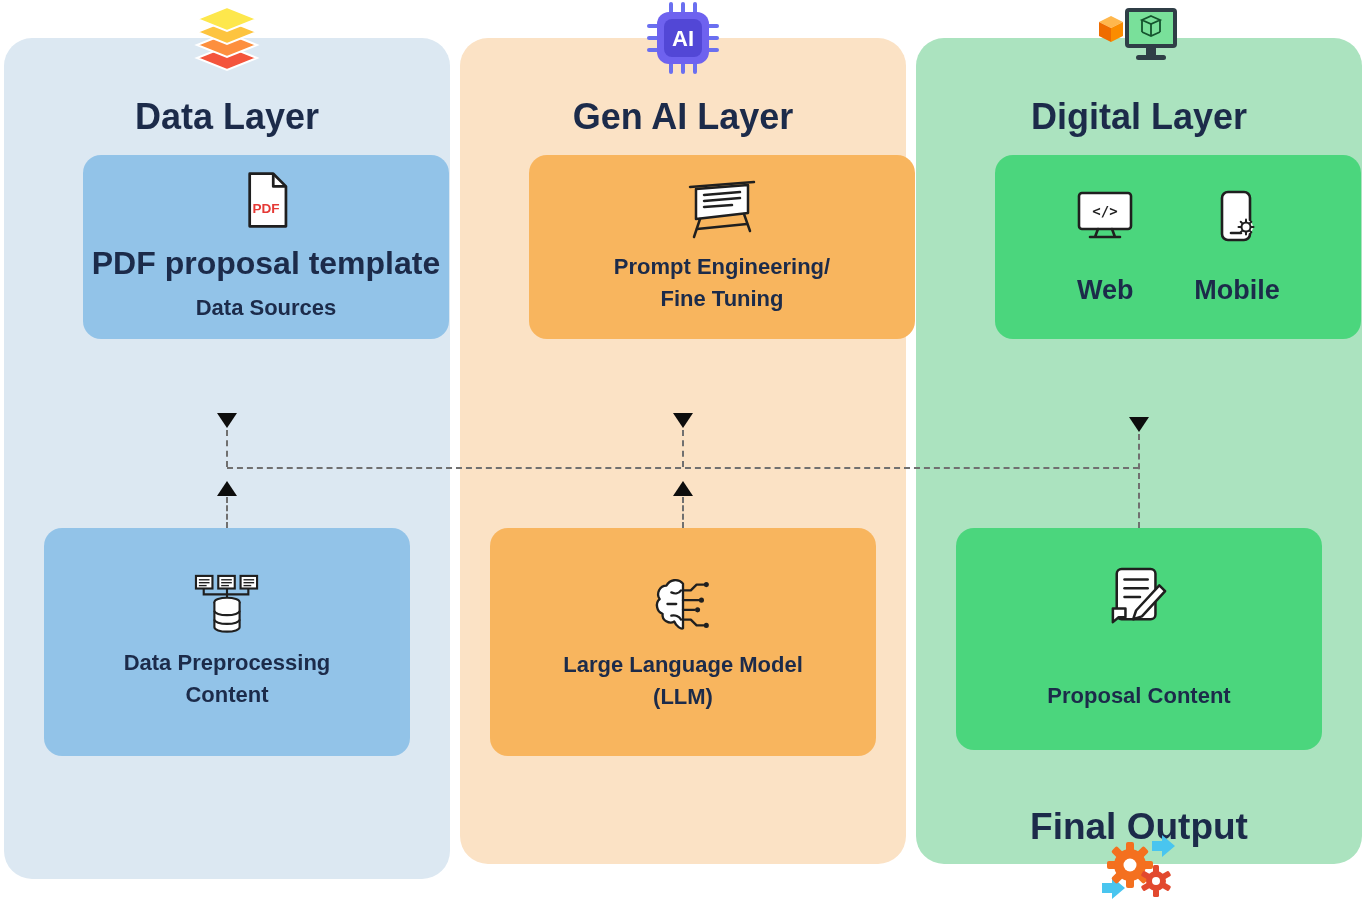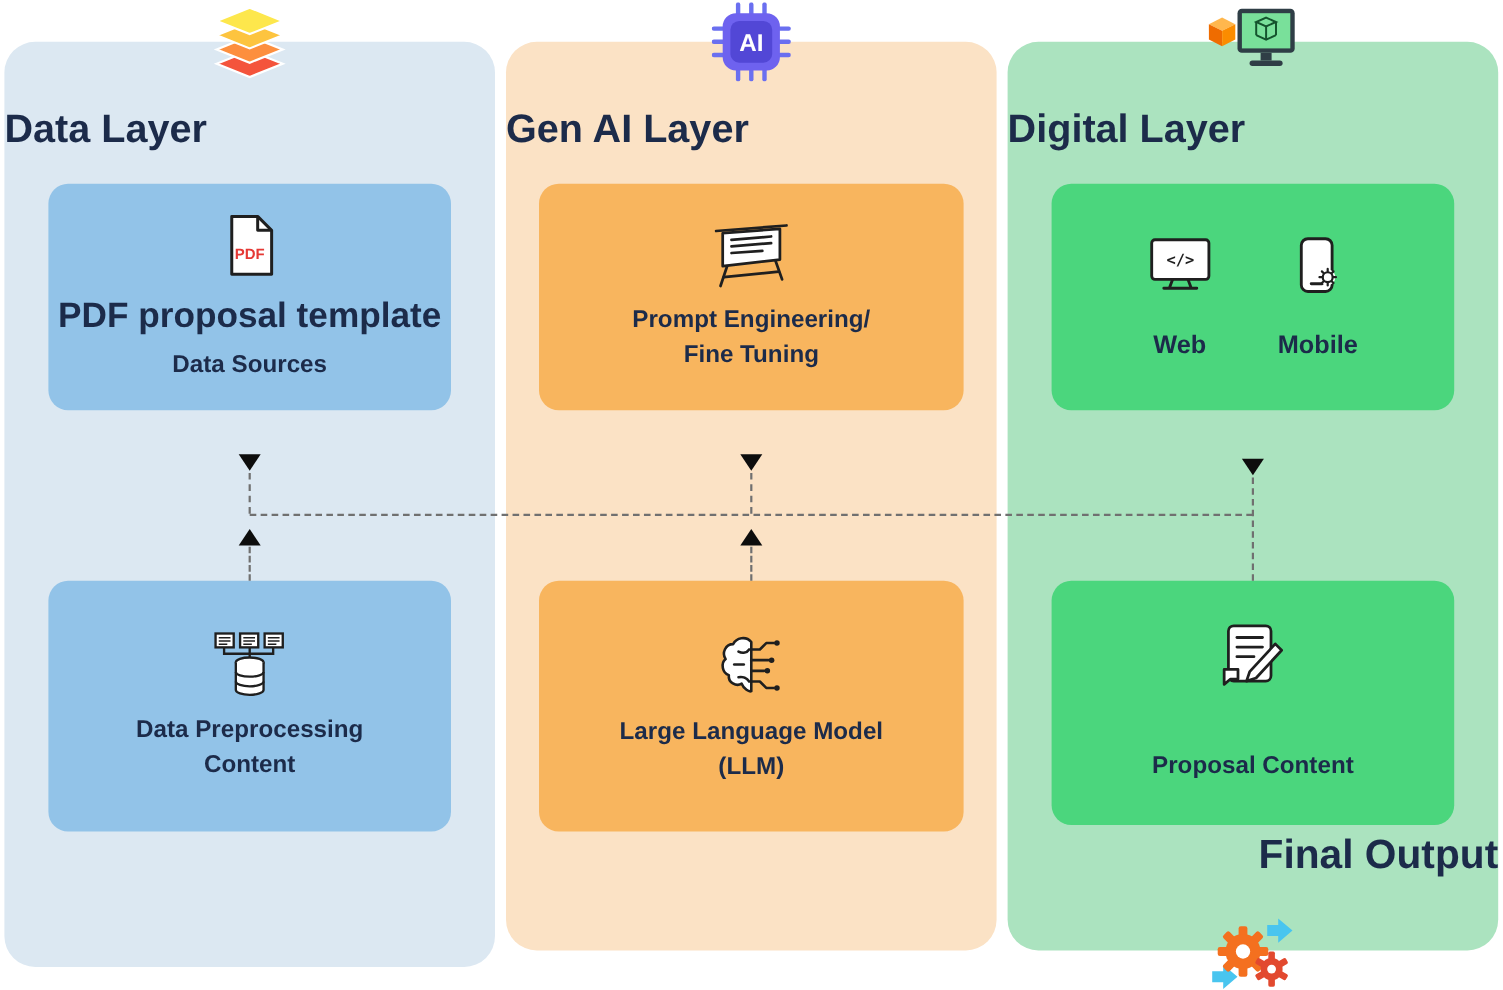--- a/index.html
+++ b/index.html
@@ -5,35 +5,35 @@
   html,body{margin:0;padding:0;}
   body{
     position:relative;width:1366px;height:900px;background:#ffffff;
     font-family:"Liberation Sans","DejaVu Sans",sans-serif;
     color:var(--text,#1c2b4a);overflow:hidden;
   }
   .col{position:absolute;border-radius:28px;}
   #col-data{left:4px;top:38px;width:446px;height:841px;background:var(--data-bg,#dce8f2);}
   #col-genai{left:460px;top:38px;width:446px;height:826px;background:var(--genai-bg,#fbe2c5);}
   #col-digital{left:916px;top:38px;width:446px;height:826px;background:var(--digital-bg,#abe3bf);}
-  .col-title{position:absolute;top:58px;left:0;width:100%;text-align:left;font-size:36px;font-weight:800;}
+  .col-title{position:absolute;top:58px;left:0;width:100%;text-align:center;font-size:36px;font-weight:800;}
   .box{position:absolute;display:flex;flex-direction:column;align-items:center;justify-content:center;
        text-align:center;border-radius:18px;}
   #col-data .box{left:40px;width:366px;background:var(--data-box,#92c3e8);}
   #col-genai .box{left:30px;width:386px;background:var(--genai-box,#f8b55e);}
   #col-digital .box{left:40px;width:366px;background:var(--digital-box,#4bd67d);}
-  .box-1{top:129px;height:206px;}
+  .box-1{top:117px;height:184px;margin-left:39px;}
   .box-2{top:490px;height:228px;}
   #col-digital .box-2{height:222px;gap:44px;}
   .box-sub{font-size:32px;font-weight:600;margin-top:16px;}
   .box-head{font-size:22px;font-weight:800;margin-top:10px;line-height:1.45;}
   .device-row{display:flex;gap:60px;align-items:flex-start;}
   .device{display:flex;flex-direction:column;align-items:center;gap:32px;}
-  .device-label{font-size:23px;font-weight:800;}
-  .final-output{position:absolute;top:718px;left:0;width:100%;text-align:right;font-size:37px;font-weight:700;}
+  .device-label{font-size:27px;font-weight:800;}
+  .final-output{position:absolute;top:768px;left:0;width:100%;text-align:center;font-size:37px;font-weight:700;}
   .hdash{position:absolute;left:227px;top:467px;width:912px;height:0;border-top:2px dashed var(--dash,#707070);}
   .vdash{position:absolute;width:0;border-left:2px dashed var(--dash,#707070);}
   .tri{position:absolute;width:0;height:0;border-left:10px solid transparent;border-right:10px solid transparent;}
   .tri-down{border-top:15px solid var(--arrow,#0d0d0d);}
   .tri-up{border-bottom:15px solid var(--arrow,#0d0d0d);}
   .top-icon{position:absolute;line-height:0;}
 </style>
 </head>
 <body style="--data-bg: #dce8f2; --data-box: #92c3e8; --genai-bg: #fbe2c5; --genai-box: #f8b55e; --digital-bg: #abe3bf; --digital-box: #4bd67d; --text: #1c2b4a; --dash: #707070; --arrow: #0d0d0d;">
 

